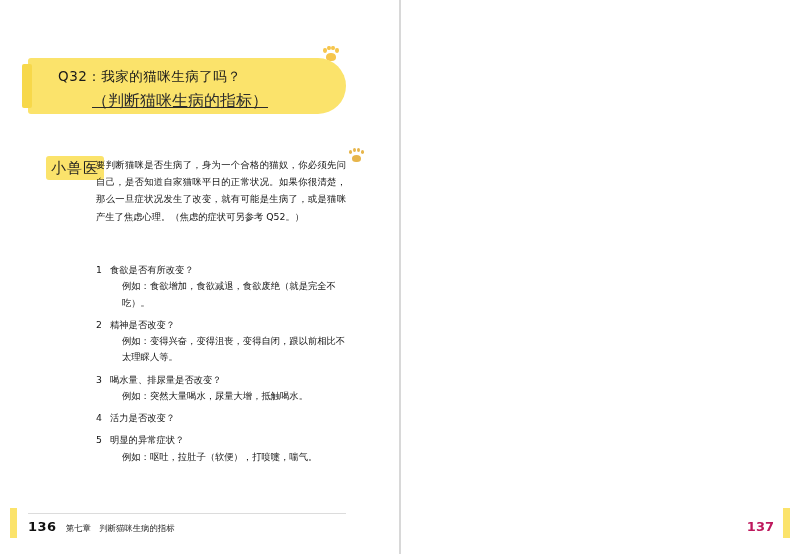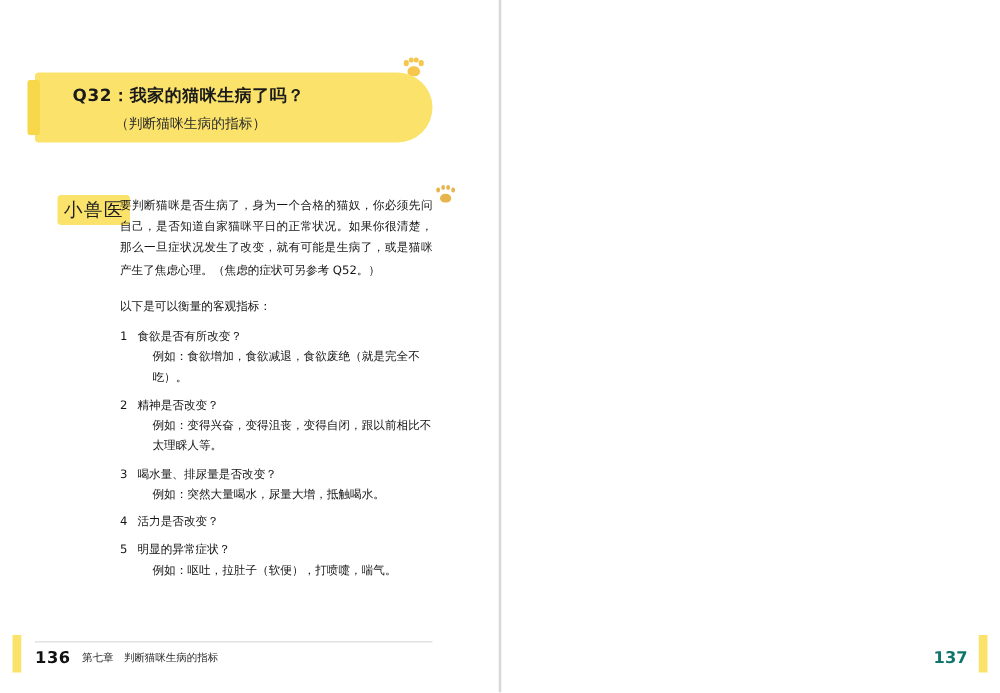--- a/index.html
+++ b/index.html
@@ -85,28 +85,29 @@
     background: #f7d84a;
     border-radius: 2px;
   }
   .banner-title {
     position: absolute;
     left: 30px;
     top: 10px;
     font-size: 13.5px;
     color: #1a1a1a;
     letter-spacing: .5px;
-    font-weight: bold;
+    font-weight: normal;
   }
   .banner-sub {
     position: absolute;
     left: 64px;
     top: 33px;
-    font-size: 11px;
+    font-size: 16px;
     color: #2b2b2b;
+    text-decoration: underline;
   }
   .tag {
     flex: 0 0 auto;
     font-size: 15px;
     color: #1f1f1f;
     padding: 3px 5px;
     border-radius: 3px;
     line-height: 1.1;
     white-space: nowrap;
     letter-spacing: 1px;
@@ -159,40 +160,40 @@
     line-height: 1.75;
     color: #141414;
   }
 
   
   .footer-left {
     position: absolute;
     left: 28px;
     bottom: 20px;
     display: flex;
-    align-items: center;
+    align-items: flex-end;
   }
   .pg-num {
     font-size: 13px;
     font-weight: bold;
     color: #111;
     letter-spacing: .5px;
   }
   .footer-text {
     font-size: 8.4px;
     color: #2a2a2a;
     margin-left: 9px;
   }
   .footer-right {
     position: absolute;
     right: 26px;
     bottom: 20px;
     font-size: 13px;
     font-weight: bold;
-    color: #0f766e;
+    color: #be185d;
   }
   .footer-rule {
     position: absolute;
     height: 1px;
     background: #dcdcdc;
   }
   .fr-left { left: 28px; right: 0; bottom: 40px; width: 318px; }
 
   
   .corner {
@@ -230,21 +231,20 @@
         <span class="pad t3"></span>
         <span class="pad t4"></span>
       </div>
     </div>
 
     <div class="lead-tag">
       <span class="tag tag-vet">小兽医</span>
     </div>
     <div class="lead-text body-text">要判断猫咪是否生病了，身为一个合格的猫奴，你必须先问自己，是否知道自家猫咪平日的正常状况。如果你很清楚，那么一旦症状况发生了改变，就有可能是生病了，或是猫咪产生了焦虑心理。（焦虑的症状可另参考 Q52。）</div>
 
-    <div class="sub-lead">以下是可以衡量的客观指标：</div>
 
     <div class="list">
       <div class="list-item">
         <div class="li-head">
           <span class="li-num">1</span>
           <span>食欲是否有所改变？</span>
         </div>
         <div class="li-eg">例如：食欲增加，食欲减退，食欲废绝（就是完全不吃）。</div>
       </div>
       <div class="list-item">

